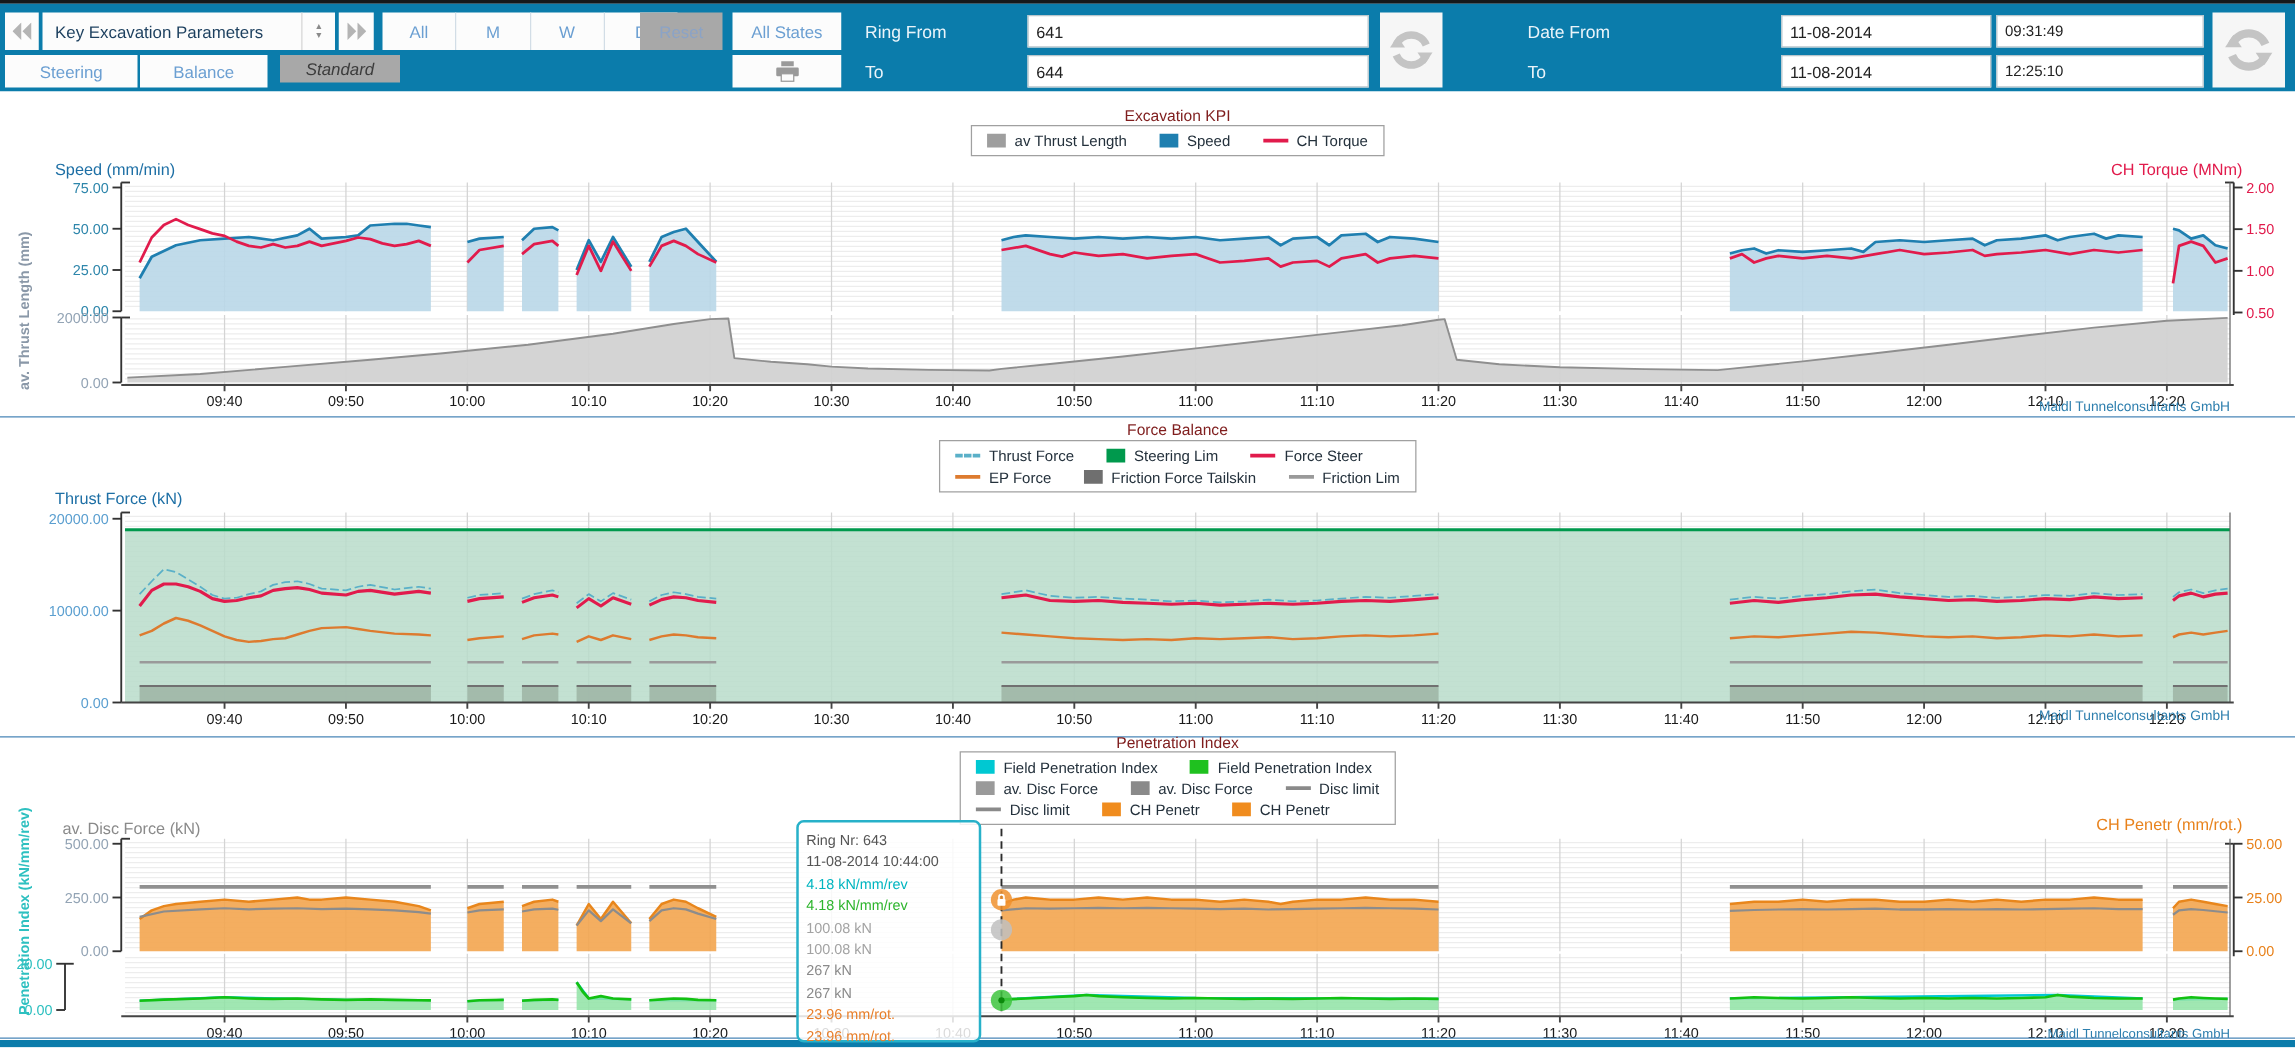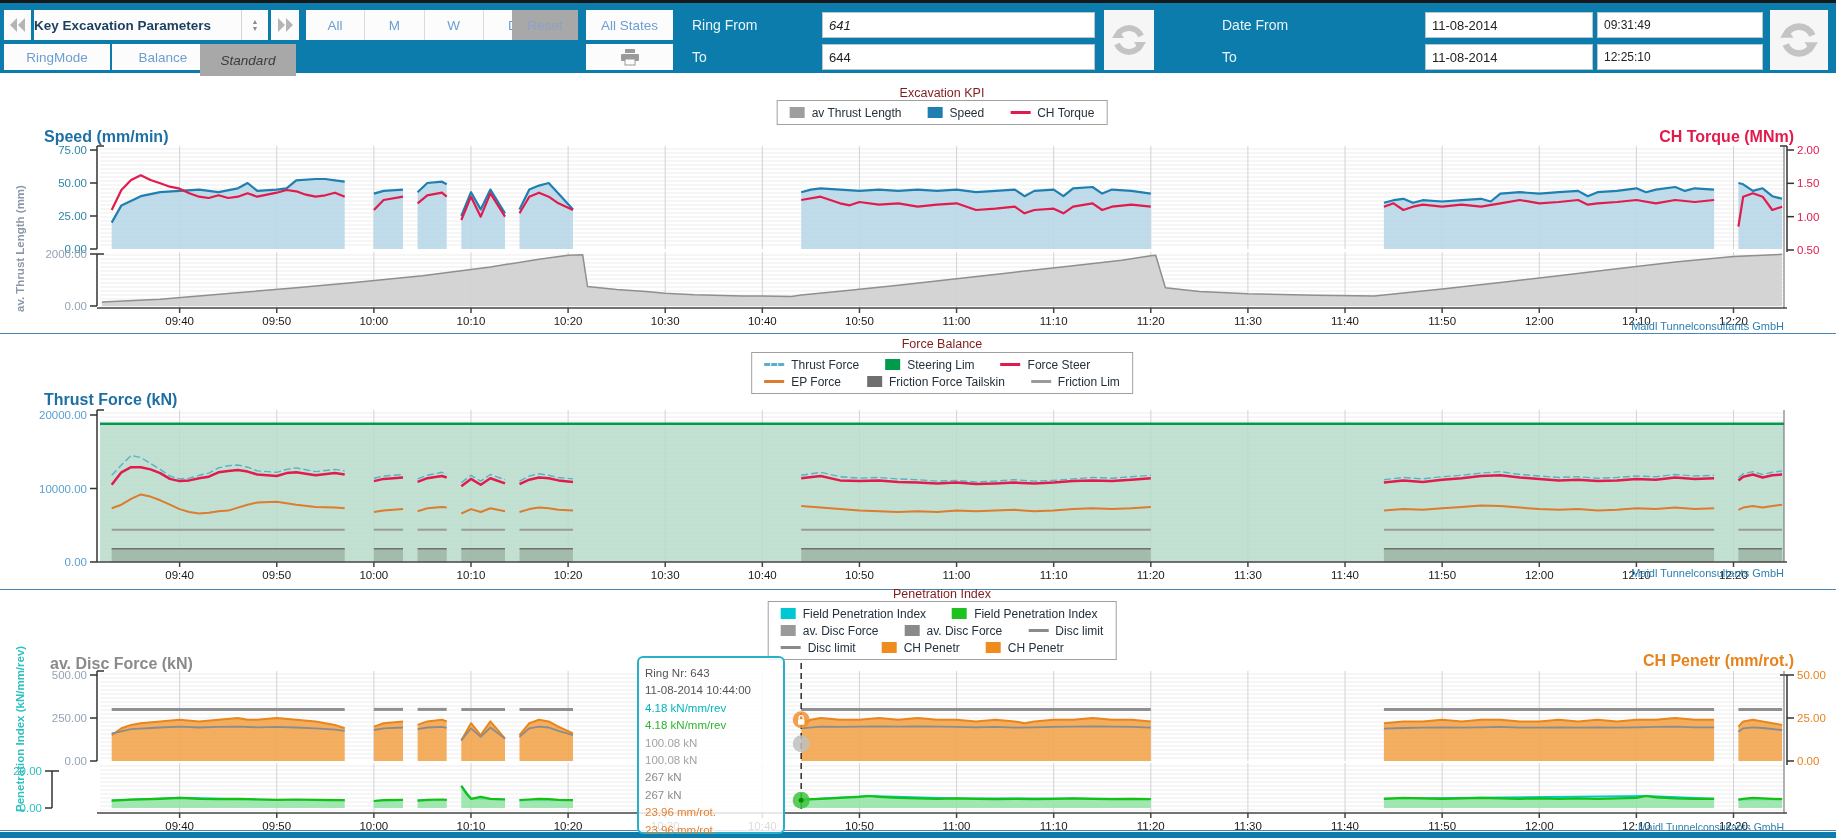--- a/index.html
+++ b/index.html
@@ -4,32 +4,32 @@
 <style>
   html,body{margin:0;padding:0;background:#fff;}
   #app{position:relative;width:1836px;height:838px;overflow:hidden;font-family:"Liberation Sans",sans-serif;background:#fff;}
   #topstrip{position:absolute;left:0;top:0;width:1836px;height:3px;background:#16191b;}
   #toolbar{position:absolute;left:0;top:3px;width:1836px;height:70px;background:#0b7cab;}
   .tb{position:absolute;display:flex;align-items:center;justify-content:center;background:#fcfcfc;color:#6b9fd2;font-size:13.5px;box-sizing:border-box;cursor:pointer;}
   .tb.gray{background:#a8a8a8;color:#8ba3c6;}
   .tb.dark-it{background:#a8a8a8;color:#3c3c3c;font-style:italic;}
   .tb-label{position:absolute;color:#eaf4fa;font-size:14px;display:flex;align-items:center;}
   .tb-input{position:absolute;background:#fff;border:1px solid #b9c6cc;box-sizing:border-box;font-family:"Liberation Sans",sans-serif;font-size:13px;color:#222;padding:0 6px;}
-  .sel{justify-content:flex-start;font-weight:bold;color:#1c3f5e;}
+  .sel{justify-content:flex-start;padding-left:10px;font-weight:normal;color:#1c3f5e;}
   .sel .spin{position:absolute;right:0;top:0;bottom:0;width:26px;border-left:1px solid #d5d5d5;display:flex;flex-direction:column;align-items:center;justify-content:center;color:#8a8a8a;font-size:7px;line-height:7px;}
   .grp-cell{border-left:1px solid #d2dde6;flex:1;display:flex;align-items:center;justify-content:center;height:100%;}
   .grp-cell:first-child{border-left:none;}
   .chart-title{position:absolute;left:942px;transform:translateX(-50%);font-size:12.5px;color:#7f1d1d;white-space:nowrap;}
   .legend{position:absolute;left:942px;transform:translateX(-50%);border:1px solid #a0a0a0;background:#fff;padding:3px 12px;font-size:12px;color:#24313c;}
   .legend .lrow{display:flex;gap:26px;align-items:center;height:17px;}
   .legend .litem{display:flex;gap:7px;align-items:center;white-space:nowrap;}
   .mk-square{width:15px;height:11px;display:inline-block;}
   .mk-line{width:20px;height:3px;display:inline-block;}
   .mk-dash{width:20px;height:0;border-top:3px dashed;display:inline-block;}
-  .ax-label{position:absolute;font-size:16px;font-weight:bold;white-space:nowrap;}
+  .ax-label{position:absolute;font-size:13px;font-weight:normal;white-space:nowrap;}
   .rot{position:absolute;transform-origin:0 0;transform:rotate(-90deg);font-size:11.5px;font-weight:bold;white-space:nowrap;}
   .branding{position:absolute;right:52px;font-size:11px;color:#2e7fae;text-decoration:none;white-space:nowrap;}
   .divider{position:absolute;left:0;width:1836px;height:1px;background:#4a86b8;}
   #botbar{position:absolute;left:0;top:832px;width:1836px;height:6px;background:#0b7cab;}
   #canvas{position:absolute;left:0;top:0;pointer-events:none;}
   svg text{font-family:"Liberation Sans",sans-serif;}
   #tooltip{position:absolute;left:637px;top:656px;width:148px;height:178px;border:2px solid #27b1c9;border-radius:6px;background:rgba(255,255,255,0.84);box-sizing:border-box;padding:7px 6px;font-size:11.5px;line-height:17.4px;z-index:5;}
   .icon-btn svg{display:block;}
 </style>
 </head>
@@ -73,21 +73,21 @@
           <span>D</span>
         </div>
     </div>
     <div class="tb gray" style="left:512px;top:7px;width:66px;height:30px;">
         <span>Reset</span>
       </div>
     <div class="tb" style="left:586px;top:7px;width:87px;height:30px;">
         <span>All States</span>
       </div>
     <div class="tb-label" style="left:692px;top:7px;height:30px;">Ring From</div>
-    <input class="tb-input" style="left: 822px; top: 9px; width: 273px; height: 26px; font-style: italic;" value="641">
+    <input class="tb-input" style="left: 822px; top: 9px; width: 273px; height: 26px;" value="641">
     <div class="tb icon-btn" style="left:1104px;top:7px;width:50px;height:60px;background:#f6f6f6;">
       <svg width="36" height="36" viewBox="0 0 36 36">
         <path d="M6 14 A13 13 0 0 1 30 14" fill="none" stroke="#c4c4c4" stroke-width="6"></path>
         <polygon points="1,16 13,16 7,7" fill="#c4c4c4"></polygon>
         <path d="M30 22 A13 13 0 0 1 6 22" fill="none" stroke="#c4c4c4" stroke-width="6"></path>
         <polygon points="35,20 23,20 29,29" fill="#c4c4c4"></polygon>
       </svg>
     </div>
     <div class="tb-label" style="left:1222px;top:7px;height:30px;">Date From</div>
     <input class="tb-input" style="left: 1425px; top: 9px; width: 168px; height: 26px;" value="11-08-2014">
@@ -95,26 +95,26 @@
     <div class="tb icon-btn" style="left:1770px;top:7px;width:58px;height:60px;background:#f6f6f6;">
       <svg width="40" height="40" viewBox="0 0 36 36">
         <path d="M6 14 A13 13 0 0 1 30 14" fill="none" stroke="#c4c4c4" stroke-width="6"></path>
         <polygon points="1,16 13,16 7,7" fill="#c4c4c4"></polygon>
         <path d="M30 22 A13 13 0 0 1 6 22" fill="none" stroke="#c4c4c4" stroke-width="6"></path>
         <polygon points="35,20 23,20 29,29" fill="#c4c4c4"></polygon>
       </svg>
     </div>
 
     <div class="tb" style="left:4px;top:41px;width:106px;height:26px;">
-        <span>RingMode</span>
+        <span>Steering</span>
       </div>
     <div class="tb" style="left:112px;top:41px;width:102px;height:26px;">
         <span>Balance</span>
       </div>
-    <div class="tb dark-it" style="left:200px;top:41px;width:96px;height:32px;">
+    <div class="tb dark-it" style="left:224px;top:41px;width:96px;height:22px;">
         <span>Standard</span>
       </div>
     <div class="tb icon-btn" style="left:586px;top:41px;width:87px;height:26px;">
       <svg width="20" height="18" viewBox="0 0 20 18">
         <rect x="5" y="1" width="10" height="4" fill="#9a9a9a"></rect>
         <rect x="1" y="6" width="18" height="7" rx="1" fill="#9a9a9a"></rect>
         <rect x="5" y="11" width="10" height="6" fill="#fcfcfc" stroke="#9a9a9a"></rect>
       </svg>
     </div>
     <div class="tb-label" style="left:692px;top:41px;height:26px;">To</div>

